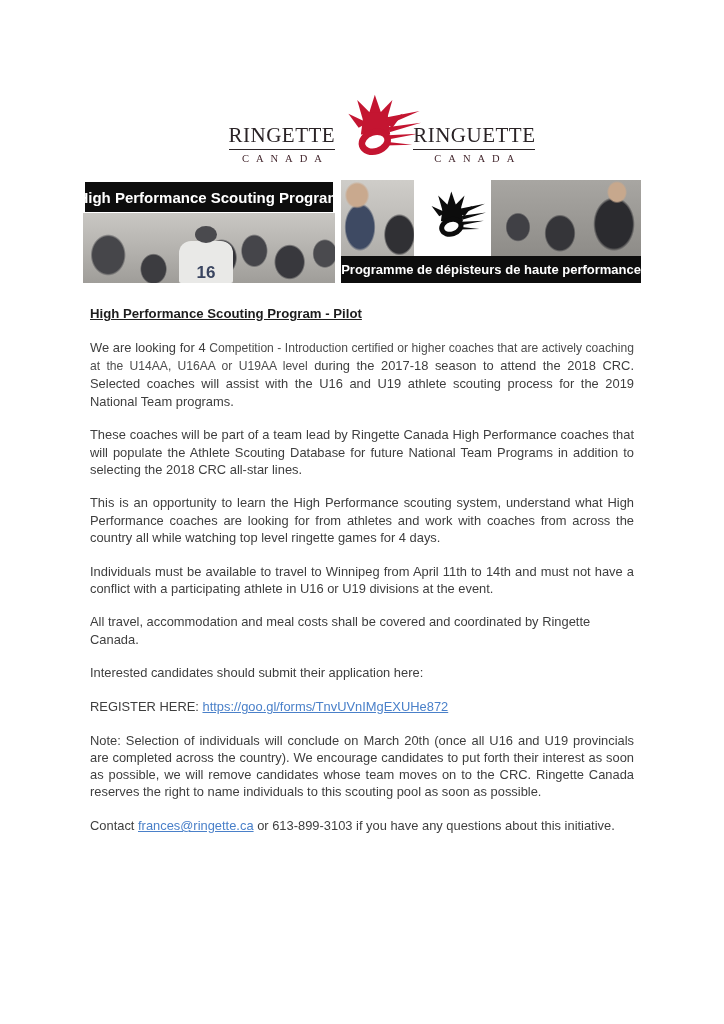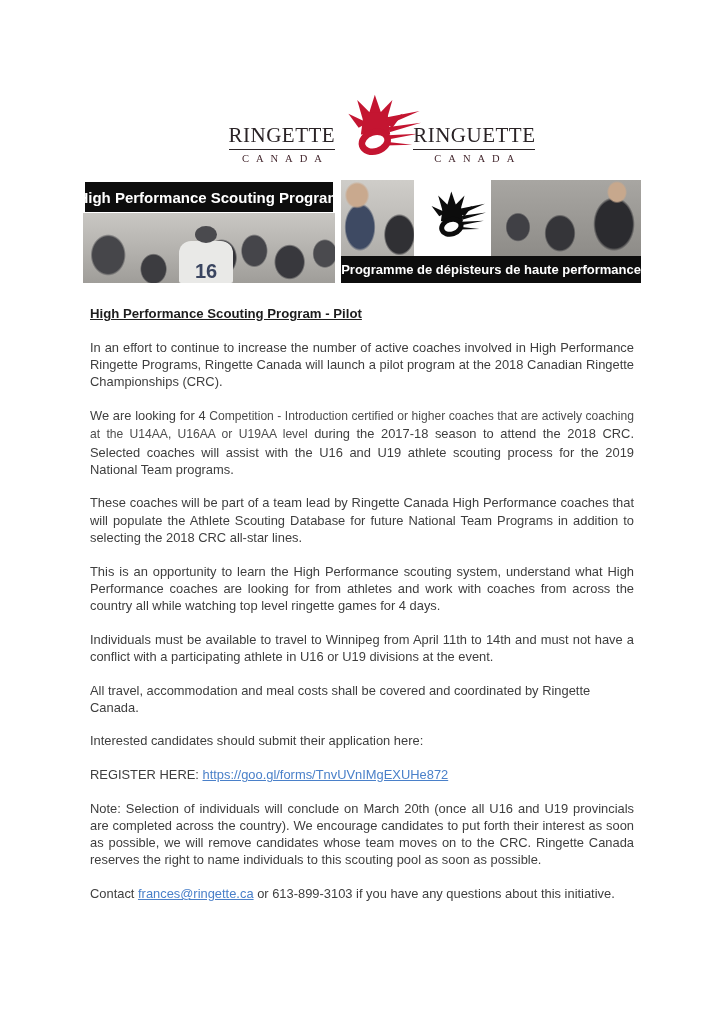--- a/index.html
+++ b/index.html
@@ -22,21 +22,21 @@
   .photo{overflow:hidden;}
   .photo-left{position:absolute;left:0;right:0;top:33px;bottom:0;
     background:
       radial-gradient(34px 40px at 10% 60%, #46464a 0 46%, transparent 52%),
       radial-gradient(26px 30px at 28% 80%, #3c3c40 0 46%, transparent 52%),
       radial-gradient(30px 36px at 55% 64%, #333338 0 46%, transparent 52%),
       radial-gradient(26px 32px at 68% 54%, #45454a 0 46%, transparent 52%),
       radial-gradient(30px 34px at 82% 70%, #38383d 0 46%, transparent 52%),
       radial-gradient(24px 28px at 96% 58%, #4a4a4e 0 46%, transparent 52%),
       linear-gradient(180deg,#c9c7c3 0%,#b3b1ad 55%,#9f9d99 100%);}
-  .jersey{position:absolute;left:96px;bottom:0;width:54px;height:42px;background:#e9e9e7;border-radius:12px 12px 2px 2px;display:flex;align-items:flex-end;justify-content:center;color:#3a4560;font-weight:bold;font-size:20px;}
+  .jersey{position:absolute;left:96px;bottom:0;width:54px;height:42px;background:#e9e9e7;border-radius:12px 12px 2px 2px;display:flex;align-items:flex-end;justify-content:center;color:#3a4560;font-weight:bold;font-size:17px;}
   .jersey::before{content:"";position:absolute;top:-15px;left:16px;width:22px;height:17px;background:#4a4a4e;border-radius:50%;}
   .banner-right{flex:1;display:flex;flex-direction:column;}
   .banner-right-top{display:flex;height:76px;}
   .photo-mid{width:73px;
     background:
       radial-gradient(22px 24px at 22% 20%, #c9a98e 0 46%, transparent 56%),
       radial-gradient(30px 46px at 26% 62%, #3e4a63 0 46%, transparent 52%),
       radial-gradient(30px 40px at 80% 72%, #303034 0 46%, transparent 52%),
       linear-gradient(180deg,#cfcdc9,#b0aeaa);}
   .logo-box{width:77px;background:#fff;display:flex;align-items:center;justify-content:center;}
@@ -117,21 +117,20 @@
           </svg>
         </div>
         <div class="photo photo-right"></div>
       </div>
       <div class="bar-fr">Programme de dépisteurs de haute performance</div>
     </div>
   </div>
 
   <main class="content">
     <h1 class="doc-heading">High Performance Scouting Program - Pilot</h1>
-    <p>In an effort to continue to increase the number of active coaches involved in High Performance Ringette Programs, Ringette Canada will launch a pilot program at the 2018 Canadian Ringette Championships (CRC).</p>
     <p><span>We are looking for 4 </span><span class="alt-font">Competition - Introduction certified or higher coaches that are actively coaching at the U14AA, U16AA or U19AA level</span><span> during the 2017-18 season to attend the 2018 CRC.  Selected coaches will assist with the U16 and U19 athlete scouting process for the 2019 National Team programs.</span></p>
     <p>These coaches will be part of a team lead by Ringette Canada High Performance coaches that will populate the Athlete Scouting Database for future National Team Programs in addition to selecting the 2018 CRC all-star lines.</p>
     <p>This is an opportunity to learn the High Performance scouting system, understand what High Performance coaches are looking for from athletes and work with coaches from across the country all while watching top level ringette games for 4 days.</p>
     <p>Individuals must be available to travel to Winnipeg from April 11th to 14th and must not have a conflict with a participating athlete in U16 or U19 divisions at the event.</p>
     <p class="left">All travel, accommodation and meal costs shall be covered and coordinated by Ringette Canada.</p>
     <p class="left">Interested candidates should submit their application here:</p>
     <p class="left"><span>REGISTER HERE: </span><a class="lnk">https://goo.gl/forms/TnvUVnIMgEXUHe872</a></p>
     <p>Note: Selection of individuals will conclude on March 20th (once all U16 and U19 provincials are completed across the country). We encourage candidates to put forth their interest as soon as possible, we will remove candidates whose team moves on to the CRC.  Ringette Canada reserves the right to name individuals to this scouting pool as soon as possible.</p>
     <p class="left"><span>Contact </span><a class="lnk">frances@ringette.ca</a><span> or 613-899-3103 if you have any questions about this initiative.</span></p>
   </main>

